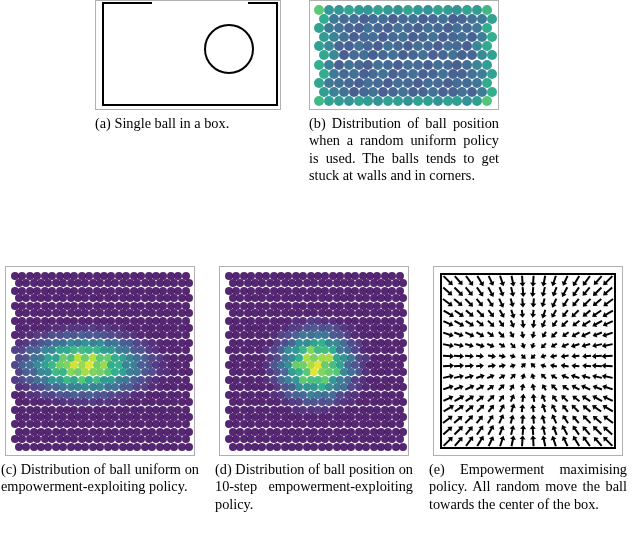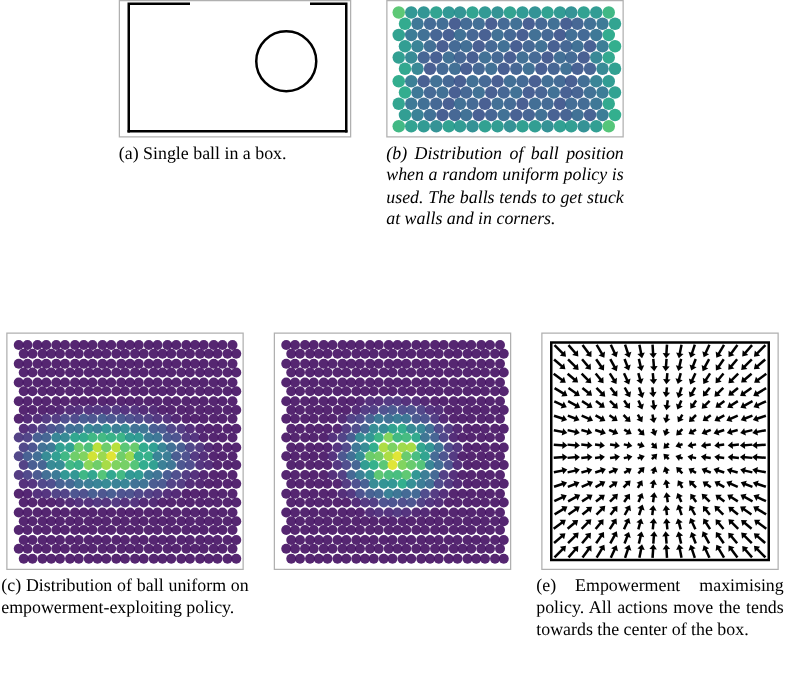--- a/index.html
+++ b/index.html
@@ -69,21 +69,21 @@
     position: absolute;
     width: 46px;
     height: 46px;
     border: 2px solid #000;
     border-radius: 50%;
     right: 22px;
     top: 20px;
   }
 
   .caption-a { width: 186px; }
-  .caption-b { width: 190px; font-style: italic; }
+  .caption-b { width: 190px; }
 
   
   .bottom-row {
     position: absolute;
     left: 0px;
     top: 266px;
     width: 640px;
     display: flex;
     gap: 14px;
   }
@@ -1536,20 +1536,21 @@
             <div class="hx" style="left: 122.375px; top: 170.583px; width: 8px; height: 8px; background: rgb(70, 19, 101);"></div>
             <div class="hx" style="left: 129.792px; top: 170.583px; width: 8px; height: 8px; background: rgb(70, 19, 101);"></div>
             <div class="hx" style="left: 137.208px; top: 170.583px; width: 8px; height: 8px; background: rgb(70, 19, 101);"></div>
             <div class="hx" style="left: 144.625px; top: 170.583px; width: 8px; height: 8px; background: rgb(70, 19, 101);"></div>
             <div class="hx" style="left: 152.042px; top: 170.583px; width: 8px; height: 8px; background: rgb(70, 19, 101);"></div>
             <div class="hx" style="left: 159.458px; top: 170.583px; width: 8px; height: 8px; background: rgb(70, 19, 101);"></div>
             <div class="hx" style="left: 166.875px; top: 170.583px; width: 8px; height: 8px; background: rgb(70, 19, 101);"></div>
             <div class="hx" style="left: 174.292px; top: 170.583px; width: 8px; height: 8px; background: rgb(70, 19, 101);"></div>
           </div>
       </div>
+      <div class="caption-s">(d) Distribution of ball position on 10-step empowerment-exploiting policy.</div>
     </div>
 
     <div class="panel-s">
       <div class="plot-frame" style="width:190px;height:190px;padding:6px">
         <div class="vf-panel" id="vfE">
             <div class="arr" style="left: -0.102476px; top: 4.375px; width: 10.955px; transform: rotate(45deg);"></div>
             <div class="arr" style="left: 10.9032px; top: 4.375px; width: 10.4435px; transform: rotate(49.0856deg);"></div>
             <div class="arr" style="left: 21.8873px; top: 4.375px; width: 9.9754px; transform: rotate(53.7462deg);"></div>
             <div class="arr" style="left: 32.8451px; top: 4.375px; width: 9.55982px; transform: rotate(59.0362deg);"></div>
             <div class="arr" style="left: 43.7713px; top: 4.375px; width: 9.20735px; transform: rotate(64.9831deg);"></div>
@@ -1799,17 +1800,17 @@
             <div class="arr" style="left: 87.0563px; top: 165.625px; width: 8.63749px; transform: rotate(-93.8141deg);"></div>
             <div class="arr" style="left: 97.7568px; top: 165.625px; width: 8.7364px; transform: rotate(-101.31deg);"></div>
             <div class="arr" style="left: 108.41px; top: 165.625px; width: 8.92927px; transform: rotate(-108.435deg);"></div>
             <div class="arr" style="left: 119.021px; top: 165.625px; width: 9.20735px; transform: rotate(-115.017deg);"></div>
             <div class="arr" style="left: 129.595px; top: 165.625px; width: 9.55982px; transform: rotate(-120.964deg);"></div>
             <div class="arr" style="left: 140.137px; top: 165.625px; width: 9.9754px; transform: rotate(-126.254deg);"></div>
             <div class="arr" style="left: 150.653px; top: 165.625px; width: 10.4435px; transform: rotate(-130.914deg);"></div>
             <div class="arr" style="left: 161.148px; top: 165.625px; width: 10.955px; transform: rotate(-135deg);"></div>
           </div>
       </div>
-      <div class="caption-s">(e) Empowerment maximising policy.    All actions move the tends towards the center of the box.</div>
+      <div class="caption-s">(e) Empowerment maximising policy.    All random move the ball towards the center of the box.</div>
     </div>
   </div>
 
 </div>
 
 </body></html>

